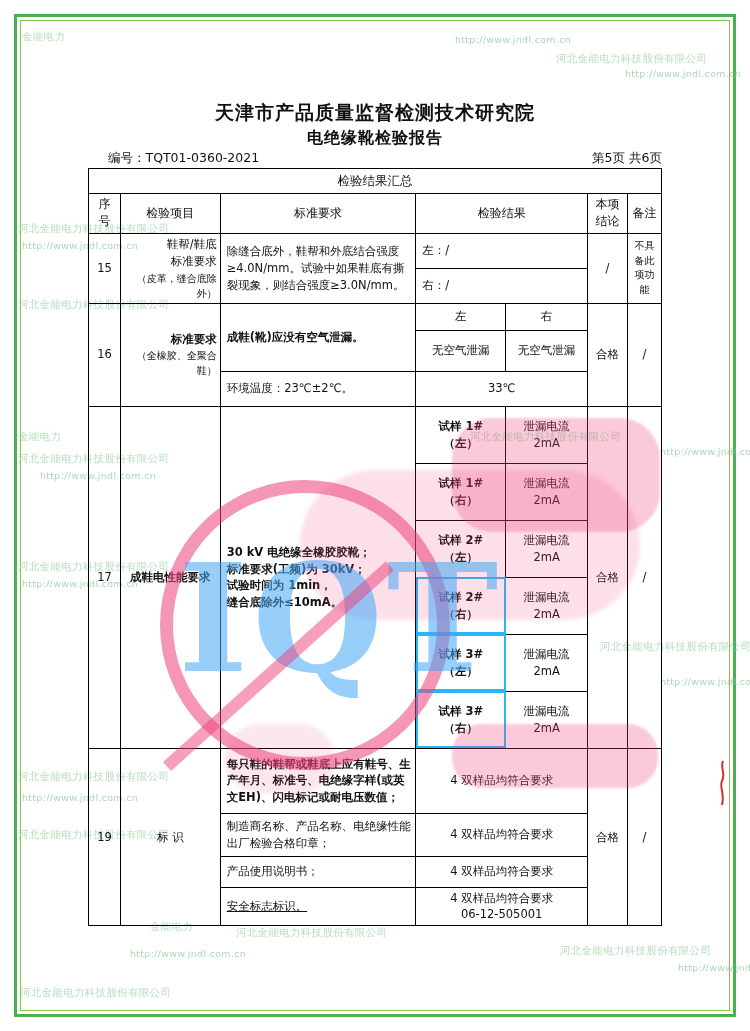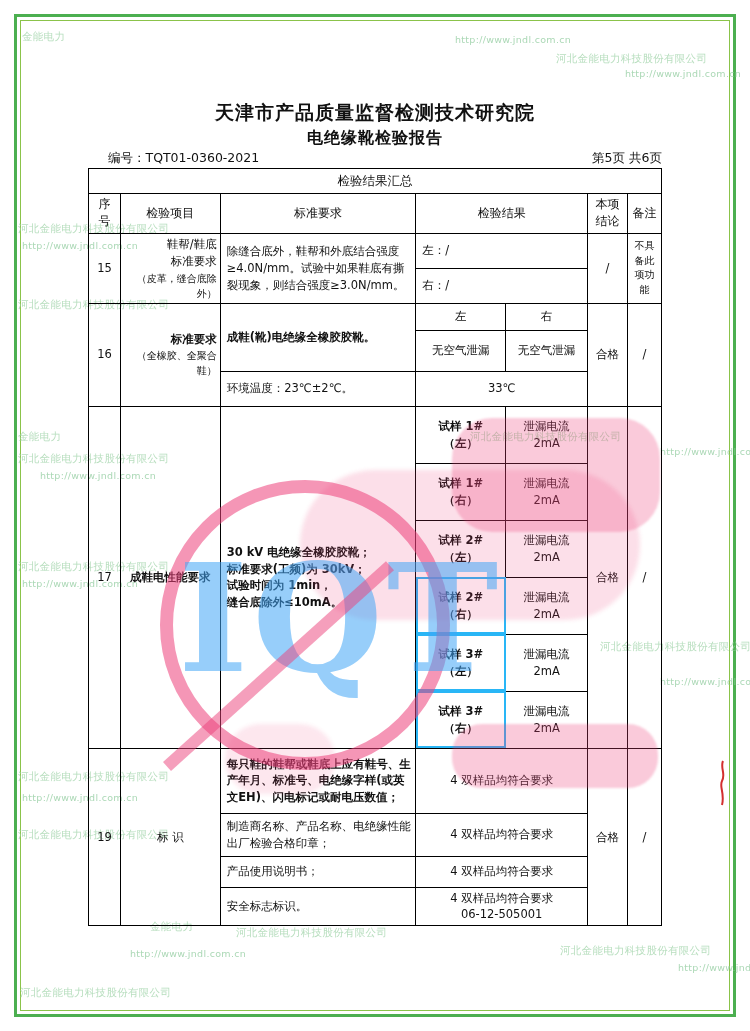--- a/index.html
+++ b/index.html
@@ -156,21 +156,21 @@
       <tr>
         <td colspan="2" class="left" style="height:30px;">右：/</td>
       </tr>
 
       <tr>
         <td rowspan="3">16</td>
         <td rowspan="3" class="itemname">
           <div class="bold">标准要求</div>
           <div class="sub">（全橡胶、全聚合鞋）</div>
         </td>
-        <td rowspan="2" class="left bold" style="height:58px;">成鞋(靴)电绝缘全橡胶胶靴。</td>
+        <td rowspan="2" class="left bold" style="height:58px;">成鞋(靴)应没有空气泄漏。</td>
         <td style="height:22px;">左</td>
         <td>右</td>
         <td rowspan="3">合格</td>
         <td rowspan="3">/</td>
       </tr>
       <tr>
         <td style="height:36px;" class="nowrapx">无空气泄漏</td>
         <td class="nowrapx">无空气泄漏</td>
       </tr>
       <tr>
@@ -259,21 +259,21 @@
       </tr>
       <tr>
         <td class="left" style="height:38px;">制造商名称、产品名称、电绝缘性能出厂检验合格印章；</td>
         <td colspan="2">4 双样品均符合要求</td>
       </tr>
       <tr>
         <td class="left" style="height:26px;">产品使用说明书；</td>
         <td colspan="2">4 双样品均符合要求</td>
       </tr>
       <tr>
-        <td class="left" style="height:32px;">安全标志标识。</td>
+        <td class="left" style="height:32px;text-decoration:underline;">安全标志标识。</td>
         <td colspan="2">
           <div>4 双样品均符合要求</div>
           <div>06-12-505001</div>
         </td>
       </tr>
     </tbody>
   </table>
 
   <div class="pink-mark" style="left:452px;top:418px;width:208px;height:114px;border-radius:40px;filter:blur(1px);"></div>
   <div class="pink-mark" style="left:300px;top:470px;width:340px;height:150px;border-radius:120px;filter:blur(2px);opacity:.6;"></div>

